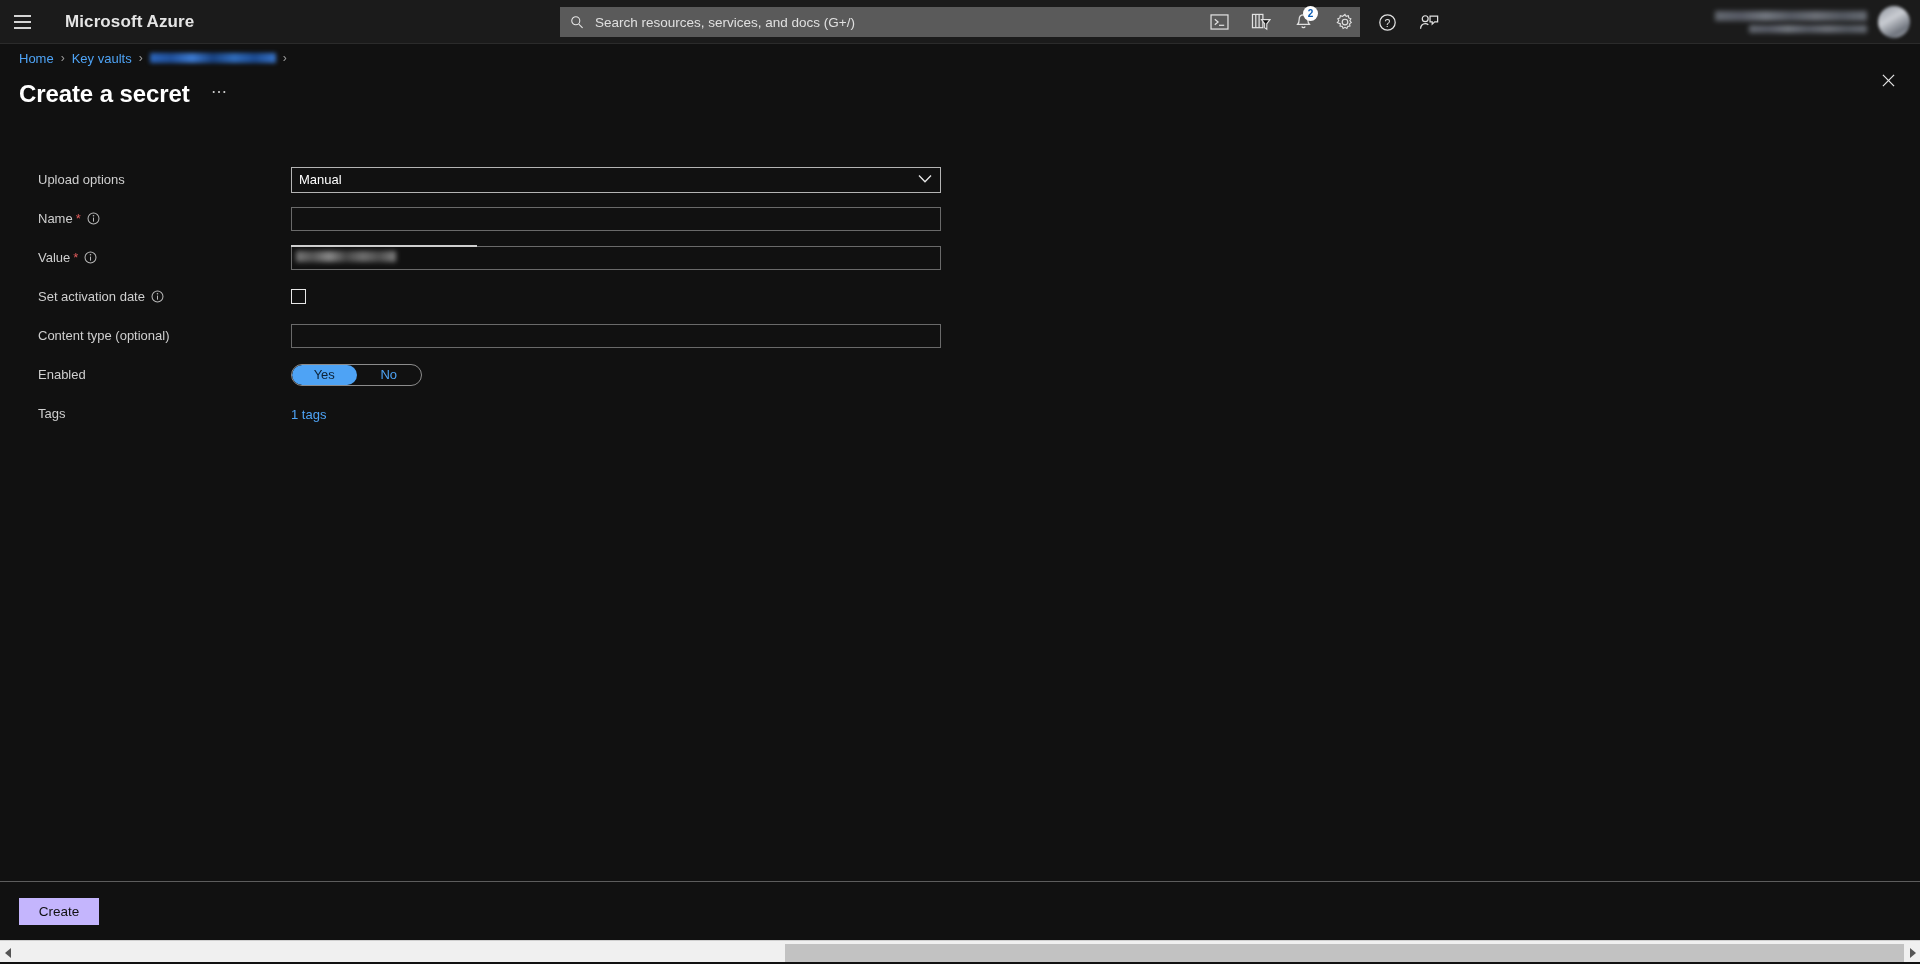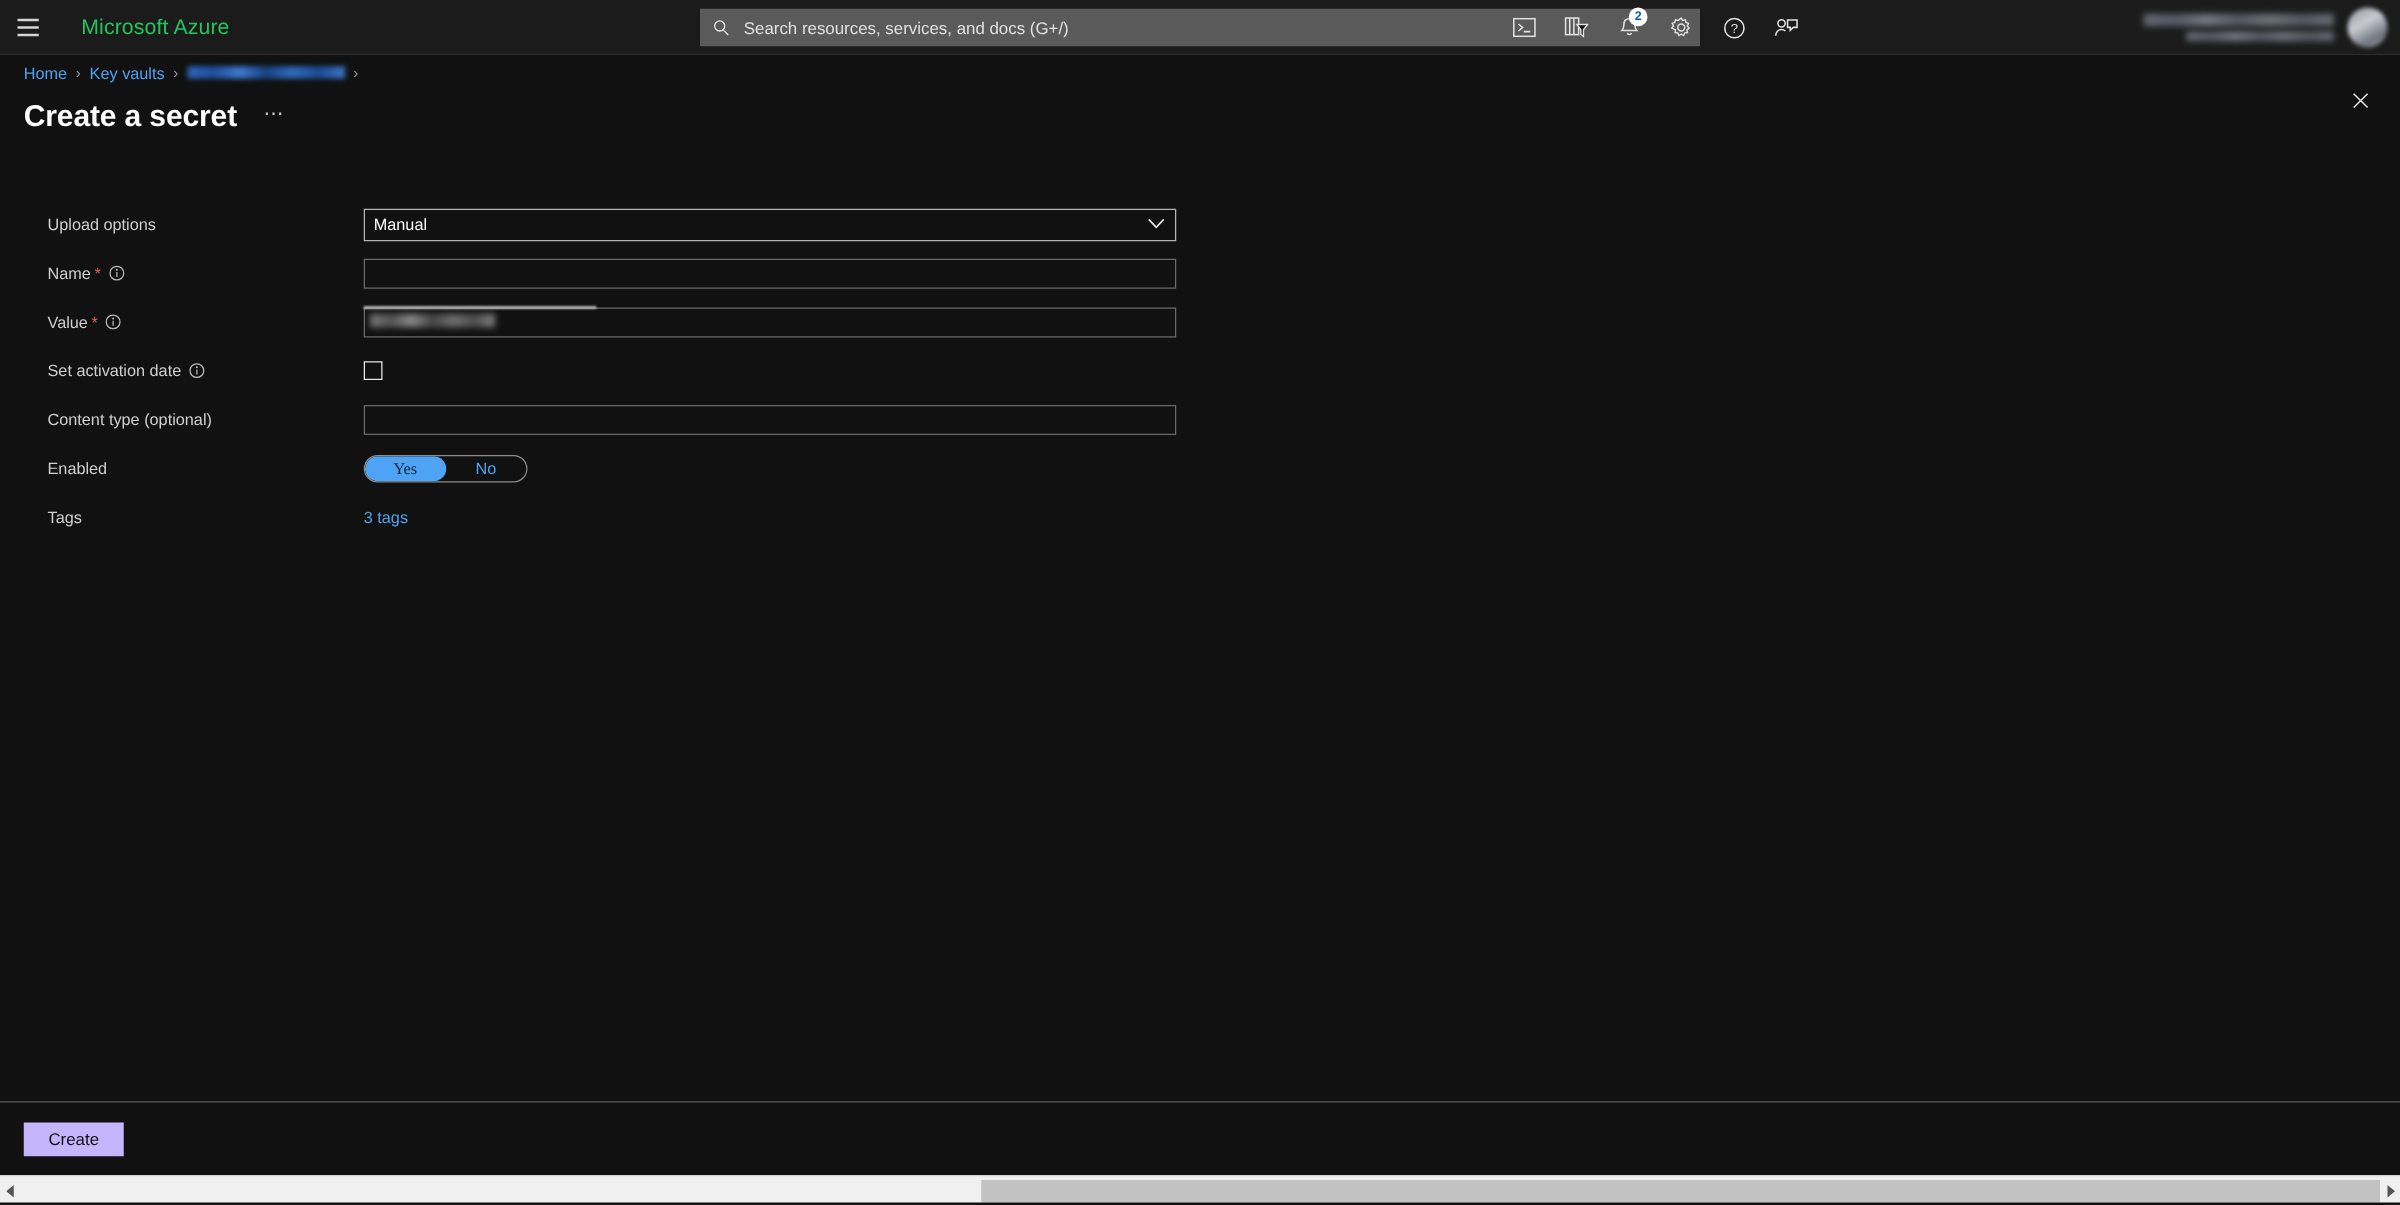--- a/index.html
+++ b/index.html
@@ -24,21 +24,21 @@
   .hamburger {
     width: 44px; height: 44px;
     display: flex; flex-direction: column;
     align-items: center; justify-content: center;
     gap: 4px; cursor: pointer;
   }
   .hamburger span {
     display: block; width: 17px; height: 2px; background: #d4d4d4;
   }
   .brand {
-    color: #22c55e; font-size: 17px; font-weight: normal;
+    color: #e5e5e5; font-size: 17px; font-weight: bold;
     margin-left: 21px; letter-spacing: .1px; white-space: nowrap;
     cursor: pointer;
   }
   .search-wrap {
     position: absolute; left: 560px; top: 7px;
     width: 800px; height: 30px;
     background: #5a5a5a;
     display: flex; align-items: center;
     padding: 0 10px; cursor: text;
   }
@@ -188,21 +188,21 @@
     display: inline-flex; align-items: center;
     height: 22px; border: 1px solid #8c8c8c;
     border-radius: 11px; overflow: hidden; background: #111111;
     cursor: pointer; width: 131px;
   }
   .toggle-opt {
     flex: 1; height: 100%; display: flex;
     align-items: center; justify-content: center;
     font-size: 13px; color: #4ea3f5; border-radius: 11px;
   }
-  .toggle-opt.active { background: #4ea3f5; color: #0d2236; font-weight: normal; font-family: Liberation Serif, serif; }
+  .toggle-opt.active { background: #4ea3f5; color: #0d2236; font-weight: normal; }
 
   .link-text { color: #4ea3f5; font-size: 13px; cursor: pointer; }
 
   
   .footer {
     position: absolute; left: 0; bottom: 24px;
     width: 1920px; height: 59px;
     background: #111111; border-top: 1px solid #5d5d5d;
     display: flex; align-items: center; padding-left: 19px;
   }
@@ -434,21 +434,21 @@
         <div class="toggle-opt">No</div>
       </div>
     </div>
   </div>
 
   <div class="form-row">
     <div class="form-label">
       <span>Tags</span>
     </div>
     <div class="field-col">
-      <span class="link-text">3 tags</span>
+      <span class="link-text">1 tags</span>
     </div>
   </div>
 
 </div>
 
 <div class="footer">
   <button class="create-btn">Create</button>
 </div>
 
 <div class="hscroll">

